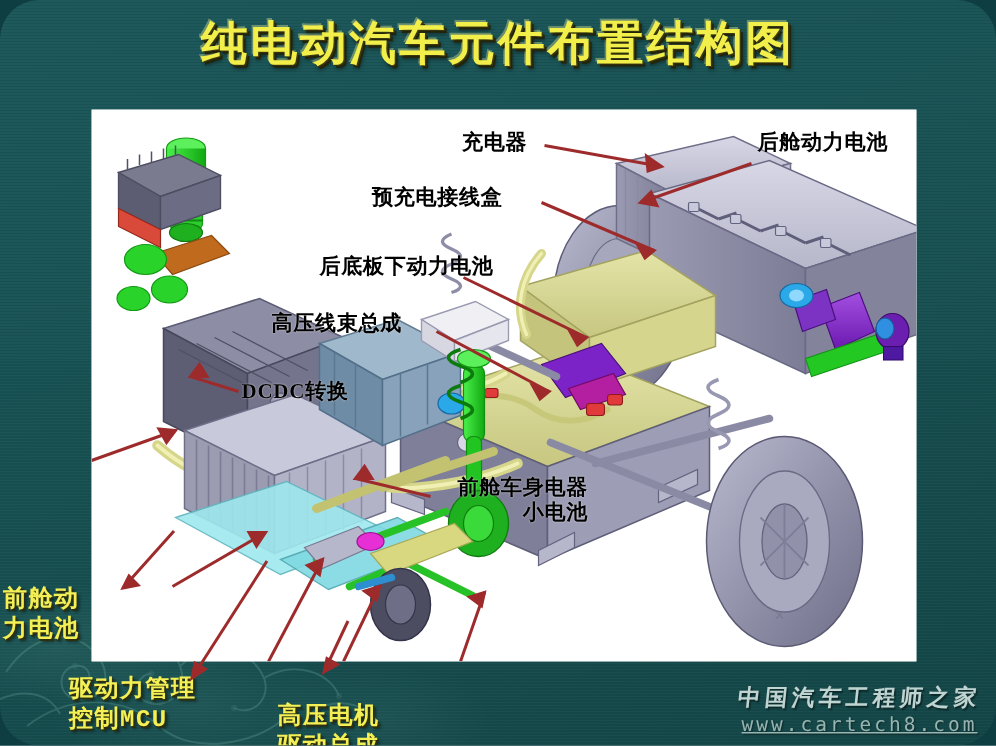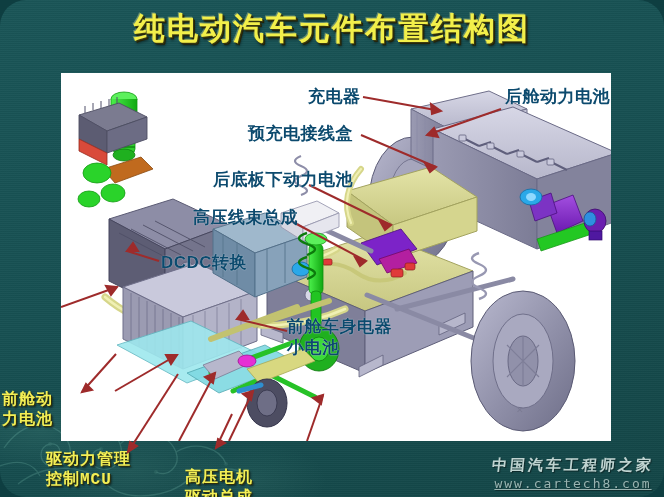--- a/index.html
+++ b/index.html
@@ -34,23 +34,23 @@
 
   
   #panel{
     position:absolute;left:61px;top:73px;width:550px;height:368px;
     background:#fff;overflow:hidden;
   }
   #panel svg{position:absolute;left:0;top:0;}
 
   
   .lbl{
-    position:absolute;color:#0c4a6e;font-weight:bold;white-space:nowrap;
-    font-family:Liberation Sans, sans-serif;
-    font-size:17px;line-height:1.22;letter-spacing:.5px;
+    position:absolute;color:#000000;font-weight:bold;white-space:nowrap;
+    font-family:Liberation Serif, serif;
+    font-size:14px;line-height:1.22;letter-spacing:.5px;
     text-shadow:0 0 1px rgba(255,255,255,.9);
   }
 
   
   .ylbl{
     position:absolute;color:#f3ef55;font-weight:bold;white-space:pre-line;
     font-family:Liberation Mono, monospace;
     font-size:16px;line-height:1.25;letter-spacing:1px;
     text-shadow:1px 1px 0 #2e2f0c, 2px 2px 2px rgba(0,0,0,.5);
   }
@@ -414,24 +414,24 @@
         <line x1="168" y1="368" x2="192" y2="318"></line>
         <polygon points="192,318 182,321 190,327"></polygon>
         <line x1="246" y1="368" x2="262" y2="322"></line>
         <polygon points="262,322 252,325 260,331"></polygon>
       </g>
     </svg>
 
     <div class="lbl" style="left:247px;top:14px;">充电器</div>
     <div class="lbl" style="left:187px;top:51px;">预充电接线盒</div>
     <div class="lbl" style="left:124px;top:97px;margin-left:28px;">后底板下动力电池</div>
-    <div class="lbl" style="left:132px;top:135px;">高压线束总成</div>
+    <div class="lbl" style="left:120px;top:135px;">高压线束总成</div>
     <div class="lbl" style="left:444px;top:14px;">后舱动力电池</div>
     <div class="lbl" style="left:100px;top:180px;">DCDC转换</div>
-    <div class="lbl" style="left:226px;top:244px;text-align:left;white-space:pre-line;">前舱车身电器
+    <div class="lbl" style="left:244px;top:244px;text-align:right;white-space:pre-line;">前舱车身电器
 小电池</div>
   </div>
 
   <div class="ylbl" style="left:2px;top:390px;width:56px;">前舱动力电池</div>
   <div class="ylbl" style="left:46px;top:450px;">驱动力管理
 控制MCU</div>
   <div class="ylbl" style="left:185px;top:468px;text-align:center;">高压电机
 驱动总成</div>
 
   <svg style="position:absolute;left:0;top:340px;width:300px;height:130px;pointer-events:none;">

